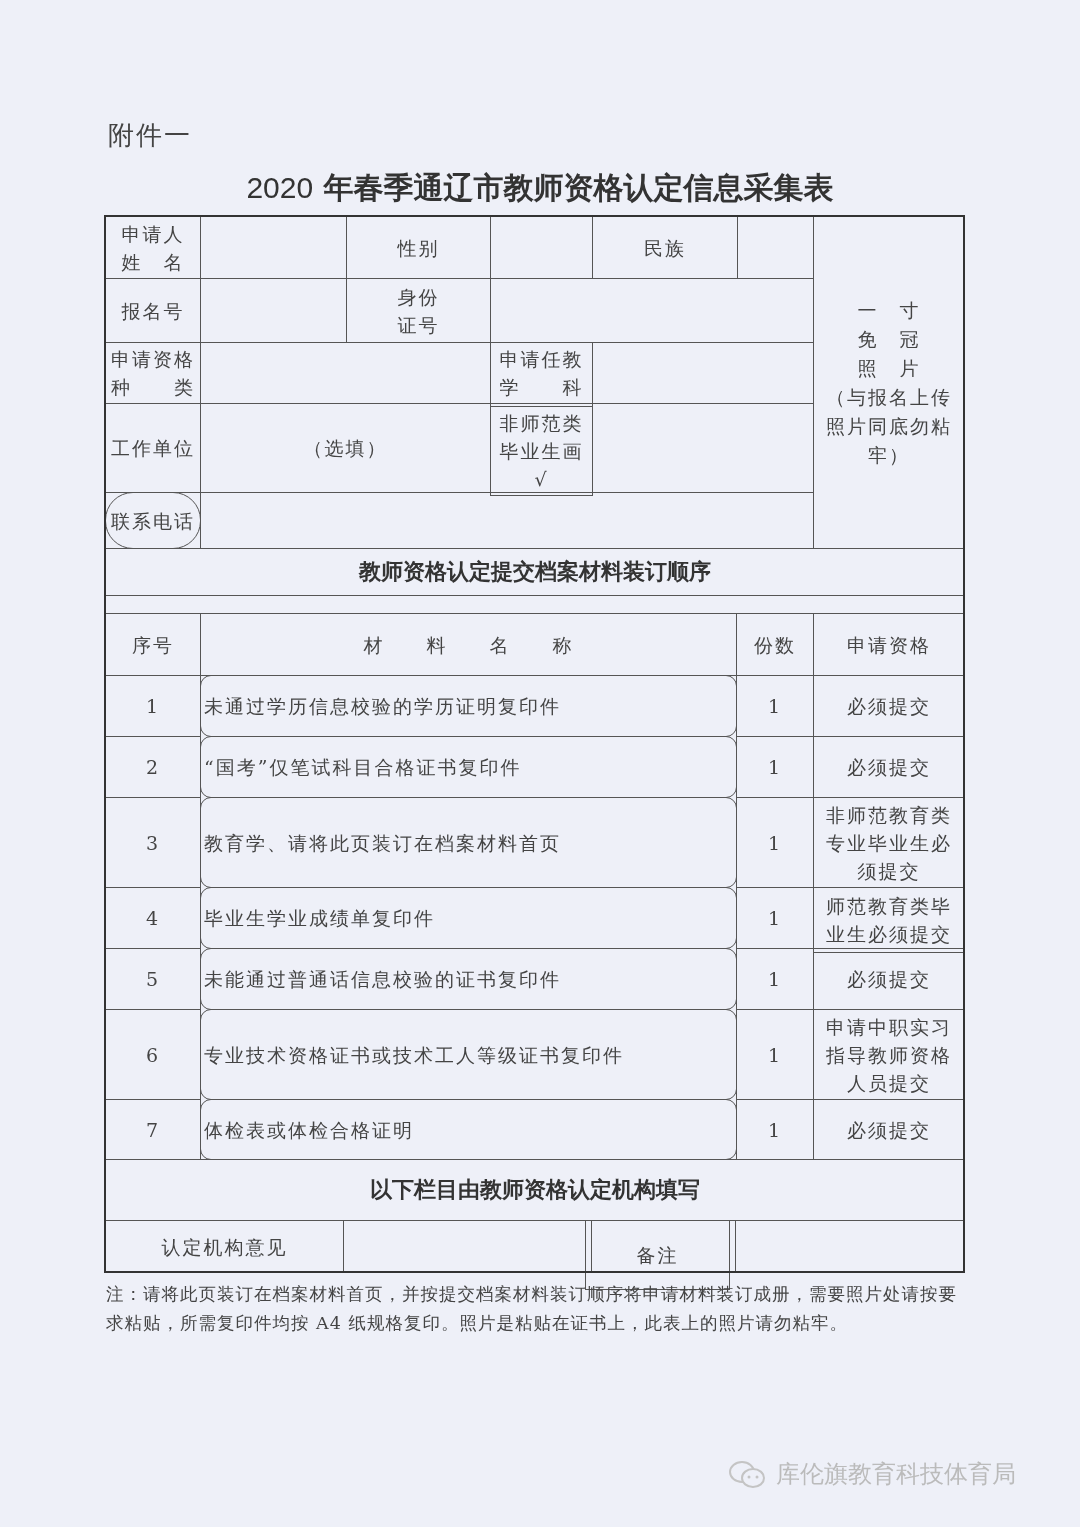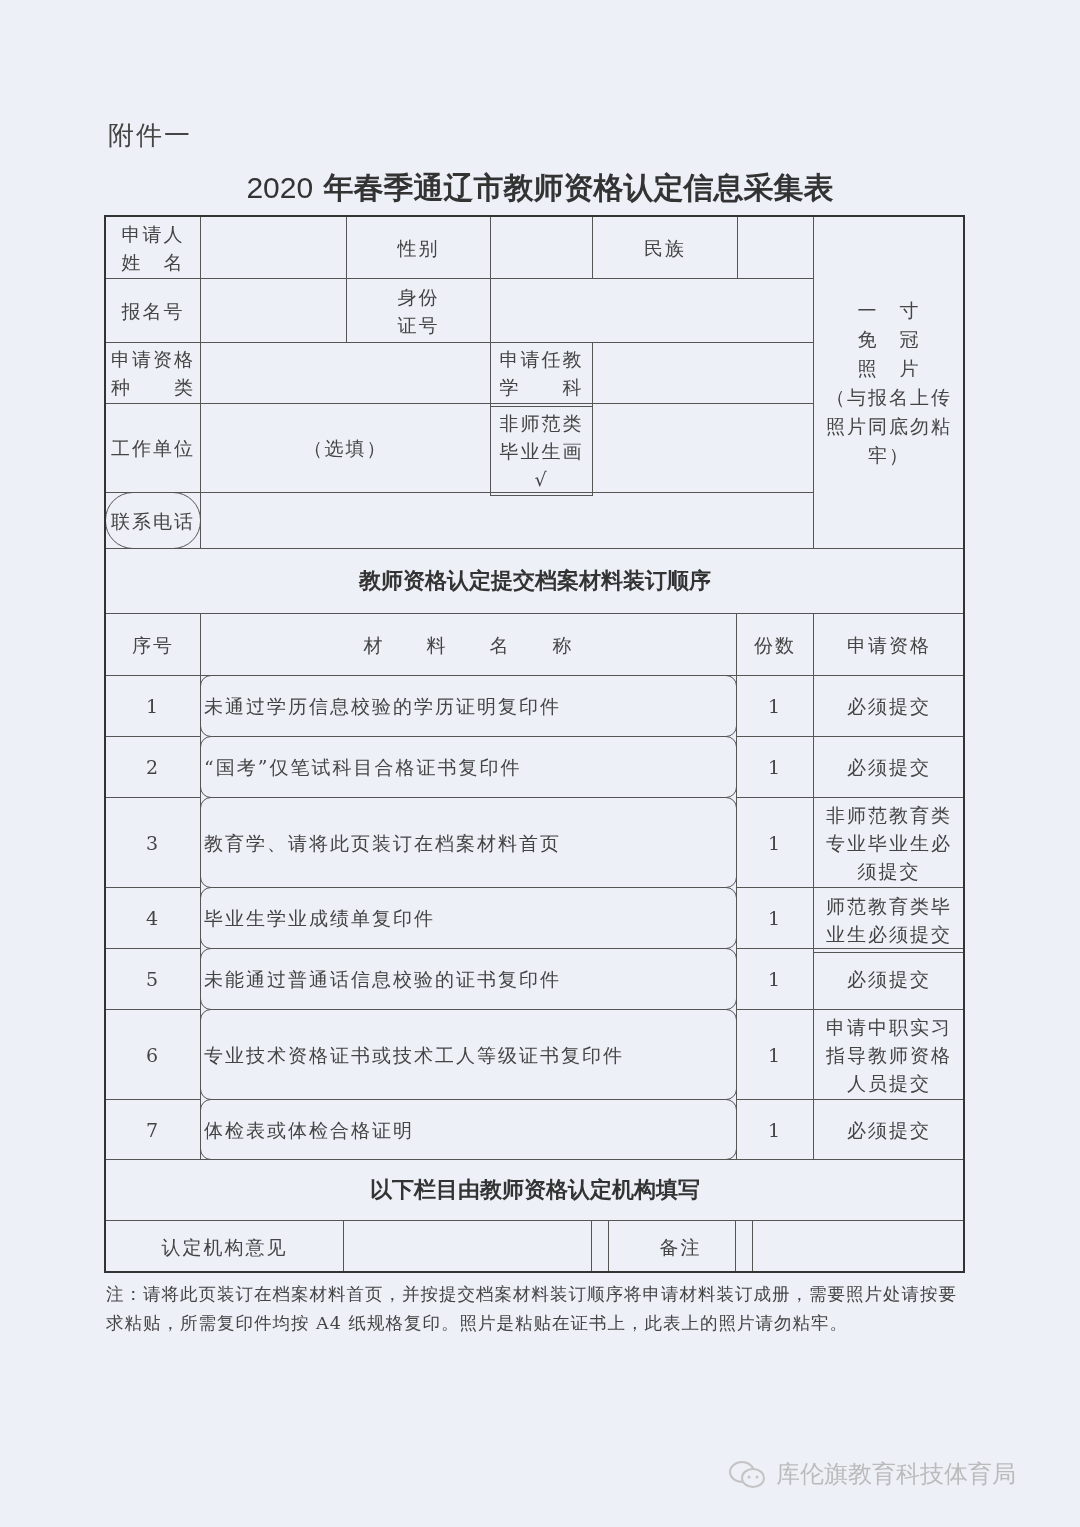--- a/index.html
+++ b/index.html
@@ -68,21 +68,21 @@
 <div class="cell" style="left:105px;top:403px;width:96px;height:90px;">工作单位</div>
 <div class="cell" style="left:200px;top:403px;width:291px;height:90px;">（选填）</div>
 <div class="cell lines" style="left:490px;top:406px;width:103px;height:90px;">非师范类
 毕业生画
 √</div>
 <div class="cell" style="left:592px;top:403px;width:222px;height:90px;"></div>
 
 <div class="cell" style="left:105px;top:492px;width:96px;height:57px;border-radius:28px;">联系电话</div>
 <div class="cell" style="left:200px;top:492px;width:614px;height:57px;"></div>
 
-<div class="cell sec" style="left:105px;top:548px;width:860px;height:66px;">教师资格认定提交档案材料装订顺序</div>
+<div class="cell sec" style="left:105px;top:548px;width:860px;height:48px;">教师资格认定提交档案材料装订顺序</div>
 
 <div class="cell" style="left:105px;top:613px;width:96px;height:63px;text-align:right;">序号</div>
 <div class="cell" style="left:200px;top:613px;width:537px;height:63px;">材　　料　　名　　称</div>
 <div class="cell" style="left:736px;top:613px;width:78px;height:63px;">份数</div>
 <div class="cell" style="left:813px;top:613px;width:152px;height:63px;">申请资格</div>
 
 <div class="cell" style="left:105px;top:675px;width:96px;height:62px;">1</div>
 <div class="cell left" style="left:200px;top:675px;width:537px;height:62px;">未通过学历信息校验的学历证明复印件</div>
 <div class="cell" style="left:736px;top:675px;width:78px;height:62px;">1</div>
 <div class="cell lines" style="left:813px;top:675px;width:152px;height:62px;">必须提交</div>
@@ -118,21 +118,21 @@
 人员提交</div>
 
 <div class="cell" style="left:105px;top:1099px;width:96px;height:61px;">7</div>
 <div class="cell left" style="left:200px;top:1099px;width:537px;height:61px;">体检表或体检合格证明</div>
 <div class="cell" style="left:736px;top:1099px;width:78px;height:61px;">1</div>
 <div class="cell lines" style="left:813px;top:1099px;width:152px;height:61px;">必须提交</div>
 
 <div class="cell sec" style="left:105px;top:1159px;width:860px;height:62px;">以下栏目由教师资格认定机构填写</div>
 <div class="cell" style="left:105px;top:1220px;width:239px;height:53px;">认定机构意见</div>
 <div class="cell" style="left:343px;top:1220px;width:249px;height:53px;"></div>
-<div class="cell" style="left:608px;top:1220px;width:145px;height:53px;">备注</div>
+<div class="cell" style="left:585px;top:1220px;width:145px;height:70px;">备注</div>
 <div class="cell" style="left:735px;top:1220px;width:230px;height:53px;"></div>
 
 <div class="outer"></div>
 
 <div class="abs note">注：请将此页装订在档案材料首页，并按提交档案材料装订顺序将申请材料装订成册，需要照片处请按要求粘贴，所需复印件均按 A4 纸规格复印。照片是粘贴在证书上，此表上的照片请勿粘牢。</div>
 
 <div class="abs footer">
   <span class="wx">
     <svg width="40" height="30" viewBox="0 0 40 30">
       <ellipse cx="14" cy="12" rx="12" ry="10" fill="none" stroke="#c4c4c4" stroke-width="2"></ellipse>

